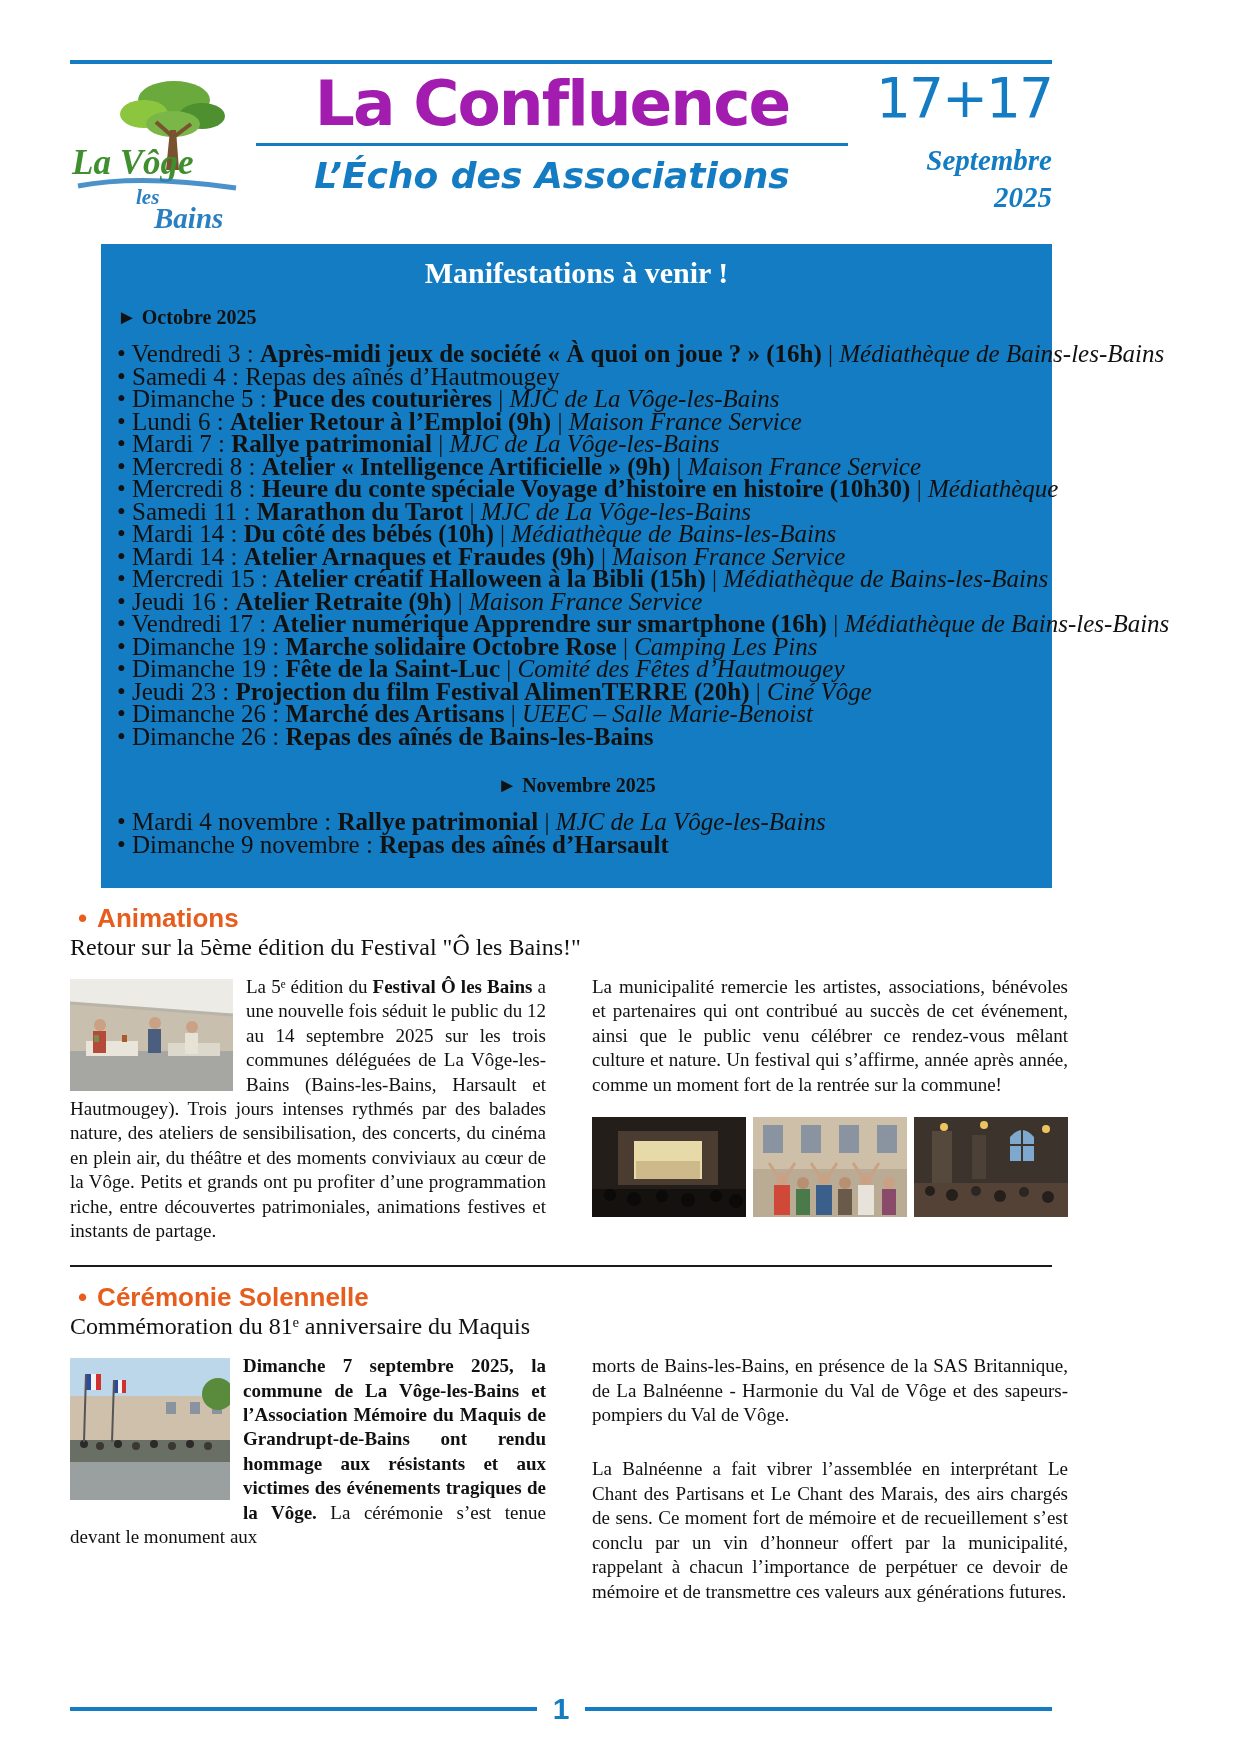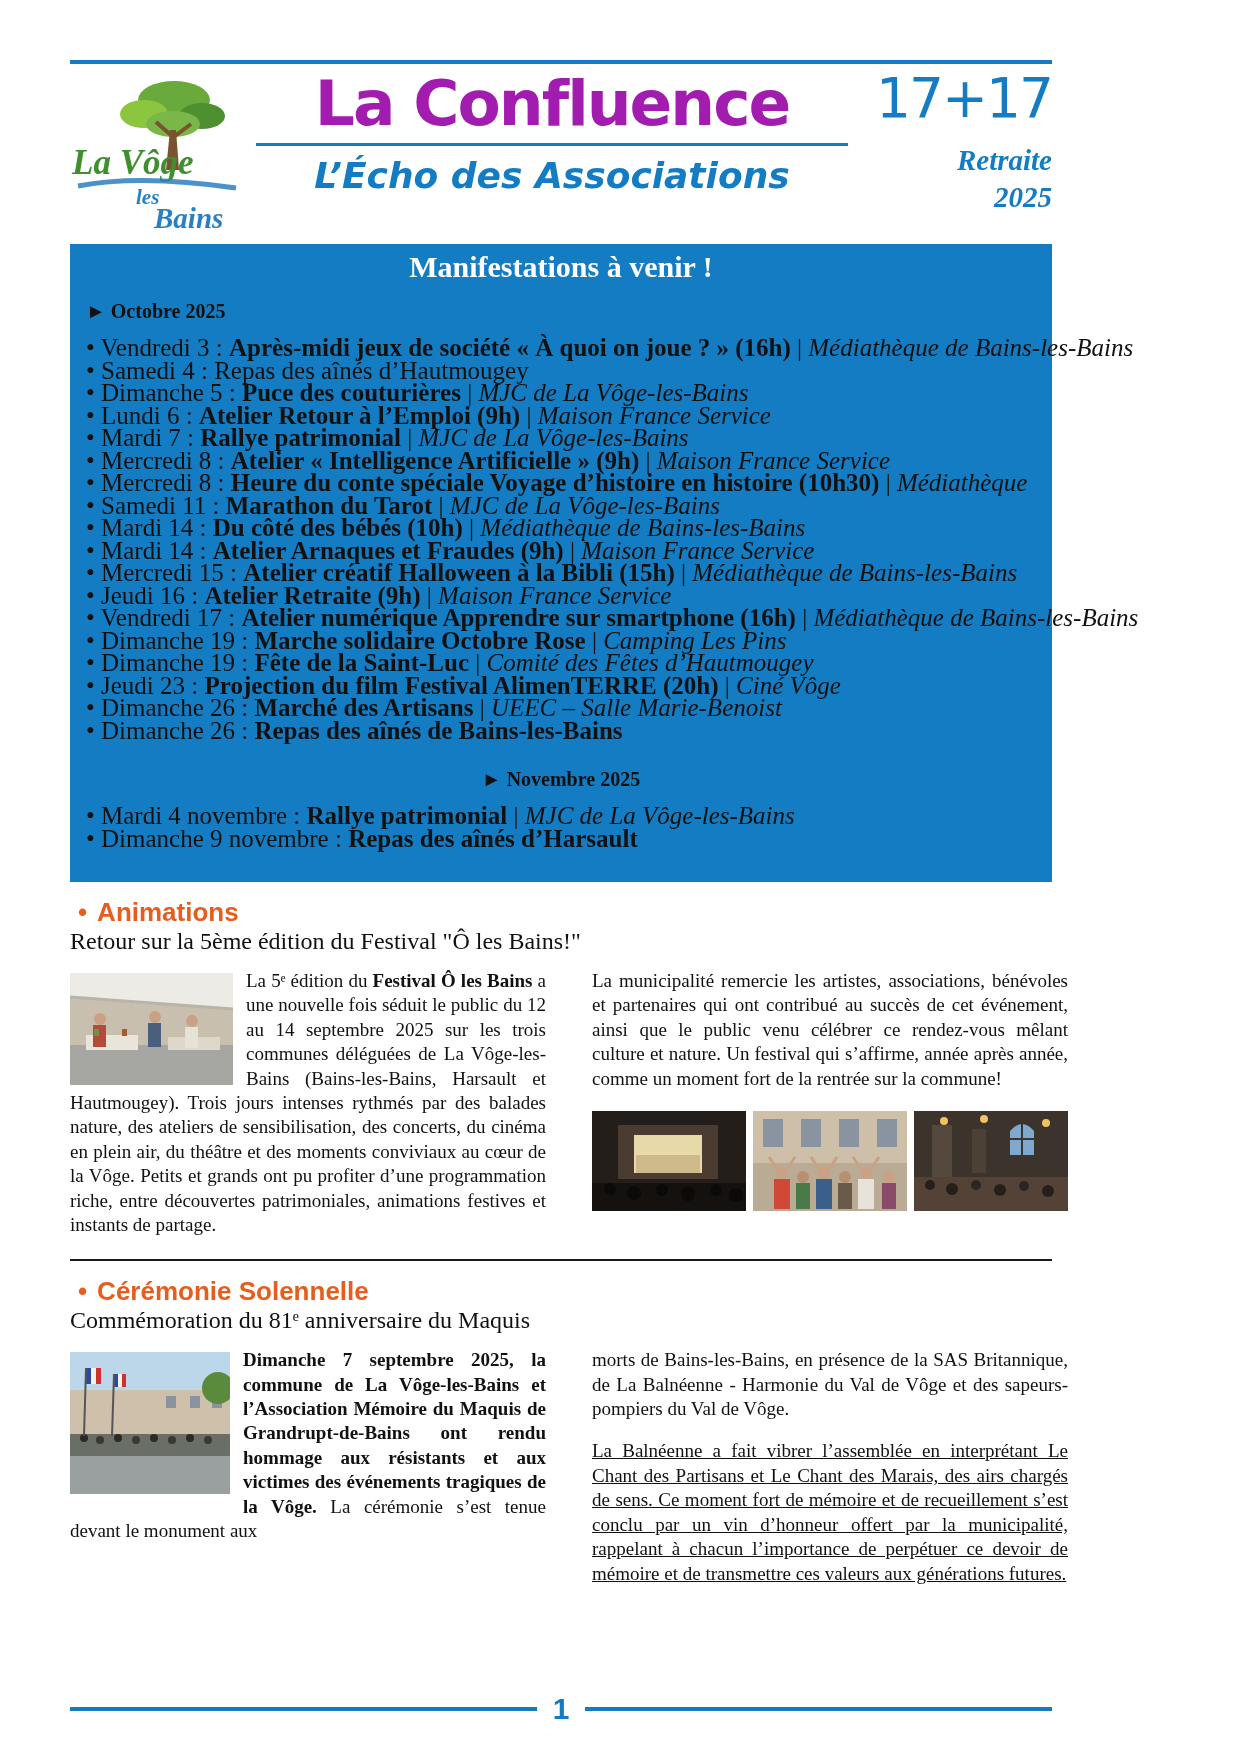--- a/index.html
+++ b/index.html
@@ -19,38 +19,38 @@
   .logo{width:174px;flex:0 0 174px;}
   .mast-center{flex:1;text-align:center;padding:0 8px;}
   .mast-title{font-family:"DejaVu Sans",sans-serif;font-weight:900;font-size:63px;line-height:1.02;letter-spacing:-2px;color:#a21caf;}
   .title-rule{height:3px;background:var(--blue);margin:7px 4px 9px;}
   .mast-subtitle{font-family:"DejaVu Sans",sans-serif;font-weight:bold;font-style:italic;font-size:36px;color:var(--blue);}
   .mast-right{width:192px;flex:0 0 192px;text-align:right;}
   .issue{font-family:"DejaVu Sans",sans-serif;font-weight:400;font-size:55px;line-height:.95;letter-spacing:-2px;color:var(--blue);}
   .issue-date{margin-top:18px;font-style:italic;font-weight:bold;font-size:29px;line-height:1.25;color:var(--blue);}
 
   
-  .events-box{margin-top:12px;background:var(--blue);padding:6px 16px 20px;}
+  .events-box{margin-top:12px;background:var(--blue);padding:12px 16px 20px;margin-left:31px;}
   .events-title{color:#fff;font-weight:bold;font-size:30px;text-align:center;margin-bottom:16px;}
   .group-heading{font-weight:bold;font-size:20px;margin:10px 0 14px;}
   .events-list{margin-bottom:12px;}
   .event-item{font-size:25px;line-height:22.5px;white-space:nowrap;}
   .gap-top{margin-top:26px;text-align:center;}
   .b{font-weight:bold;}
   .i{font-style:italic;}
 
   
   .section{margin-top:16px;}
   .section-heading{font-family:"Liberation Sans",sans-serif;font-weight:bold;font-size:26px;color:var(--orange);padding-left:8px;line-height:1.15;}
   .section-heading .bullet{margin-right:10px;}
   .section-subtitle{font-weight:normal;font-size:24px;margin:0 0 14px;}
   .columns{display:flex;gap:46px;}
   .col{width:476px;flex:0 0 476px;}
   .body-text{font-size:19px;line-height:24.4px;text-align:justify;}
-  .body-text + .body-text{margin-top:18px;text-decoration:underline;}
+  .body-text + .body-text{margin-top:30px;}
 
   .photo{background:#ccc;overflow:hidden;}
   .photo svg{display:block;width:100%;height:100%;}
   .float-photo{float:left;width:163px;height:112px;margin:4px 13px 5px 0;}
   .float-photo.tall{width:160px;height:142px;}
   .photo-row{display:flex;gap:7px;margin-top:20px;}
   .photo-row .photo{width:154px;height:100px;}
 
   .divider{border:none;border-top:2px solid #1a1a1a;margin:22px 0 16px;}
 
@@ -83,21 +83,21 @@
         </svg>
       </div>
       <div class="mast-center">
         <div class="mast-title">La Confluence</div>
         <div class="title-rule"></div>
         <div class="mast-subtitle">L’Écho des Associations</div>
       </div>
       <div class="mast-right">
         <div class="issue">17+17</div>
         <div class="issue-date">
-          <div>Retraite</div>
+          <div>Septembre</div>
           <div>2025</div>
         </div>
       </div>
     </header>
 
     <section class="events-box">
       <div class="events-title">Manifestations à venir !</div>
       <div>
           <div class="group-heading">► Octobre 2025</div>
           <div class="events-list">

